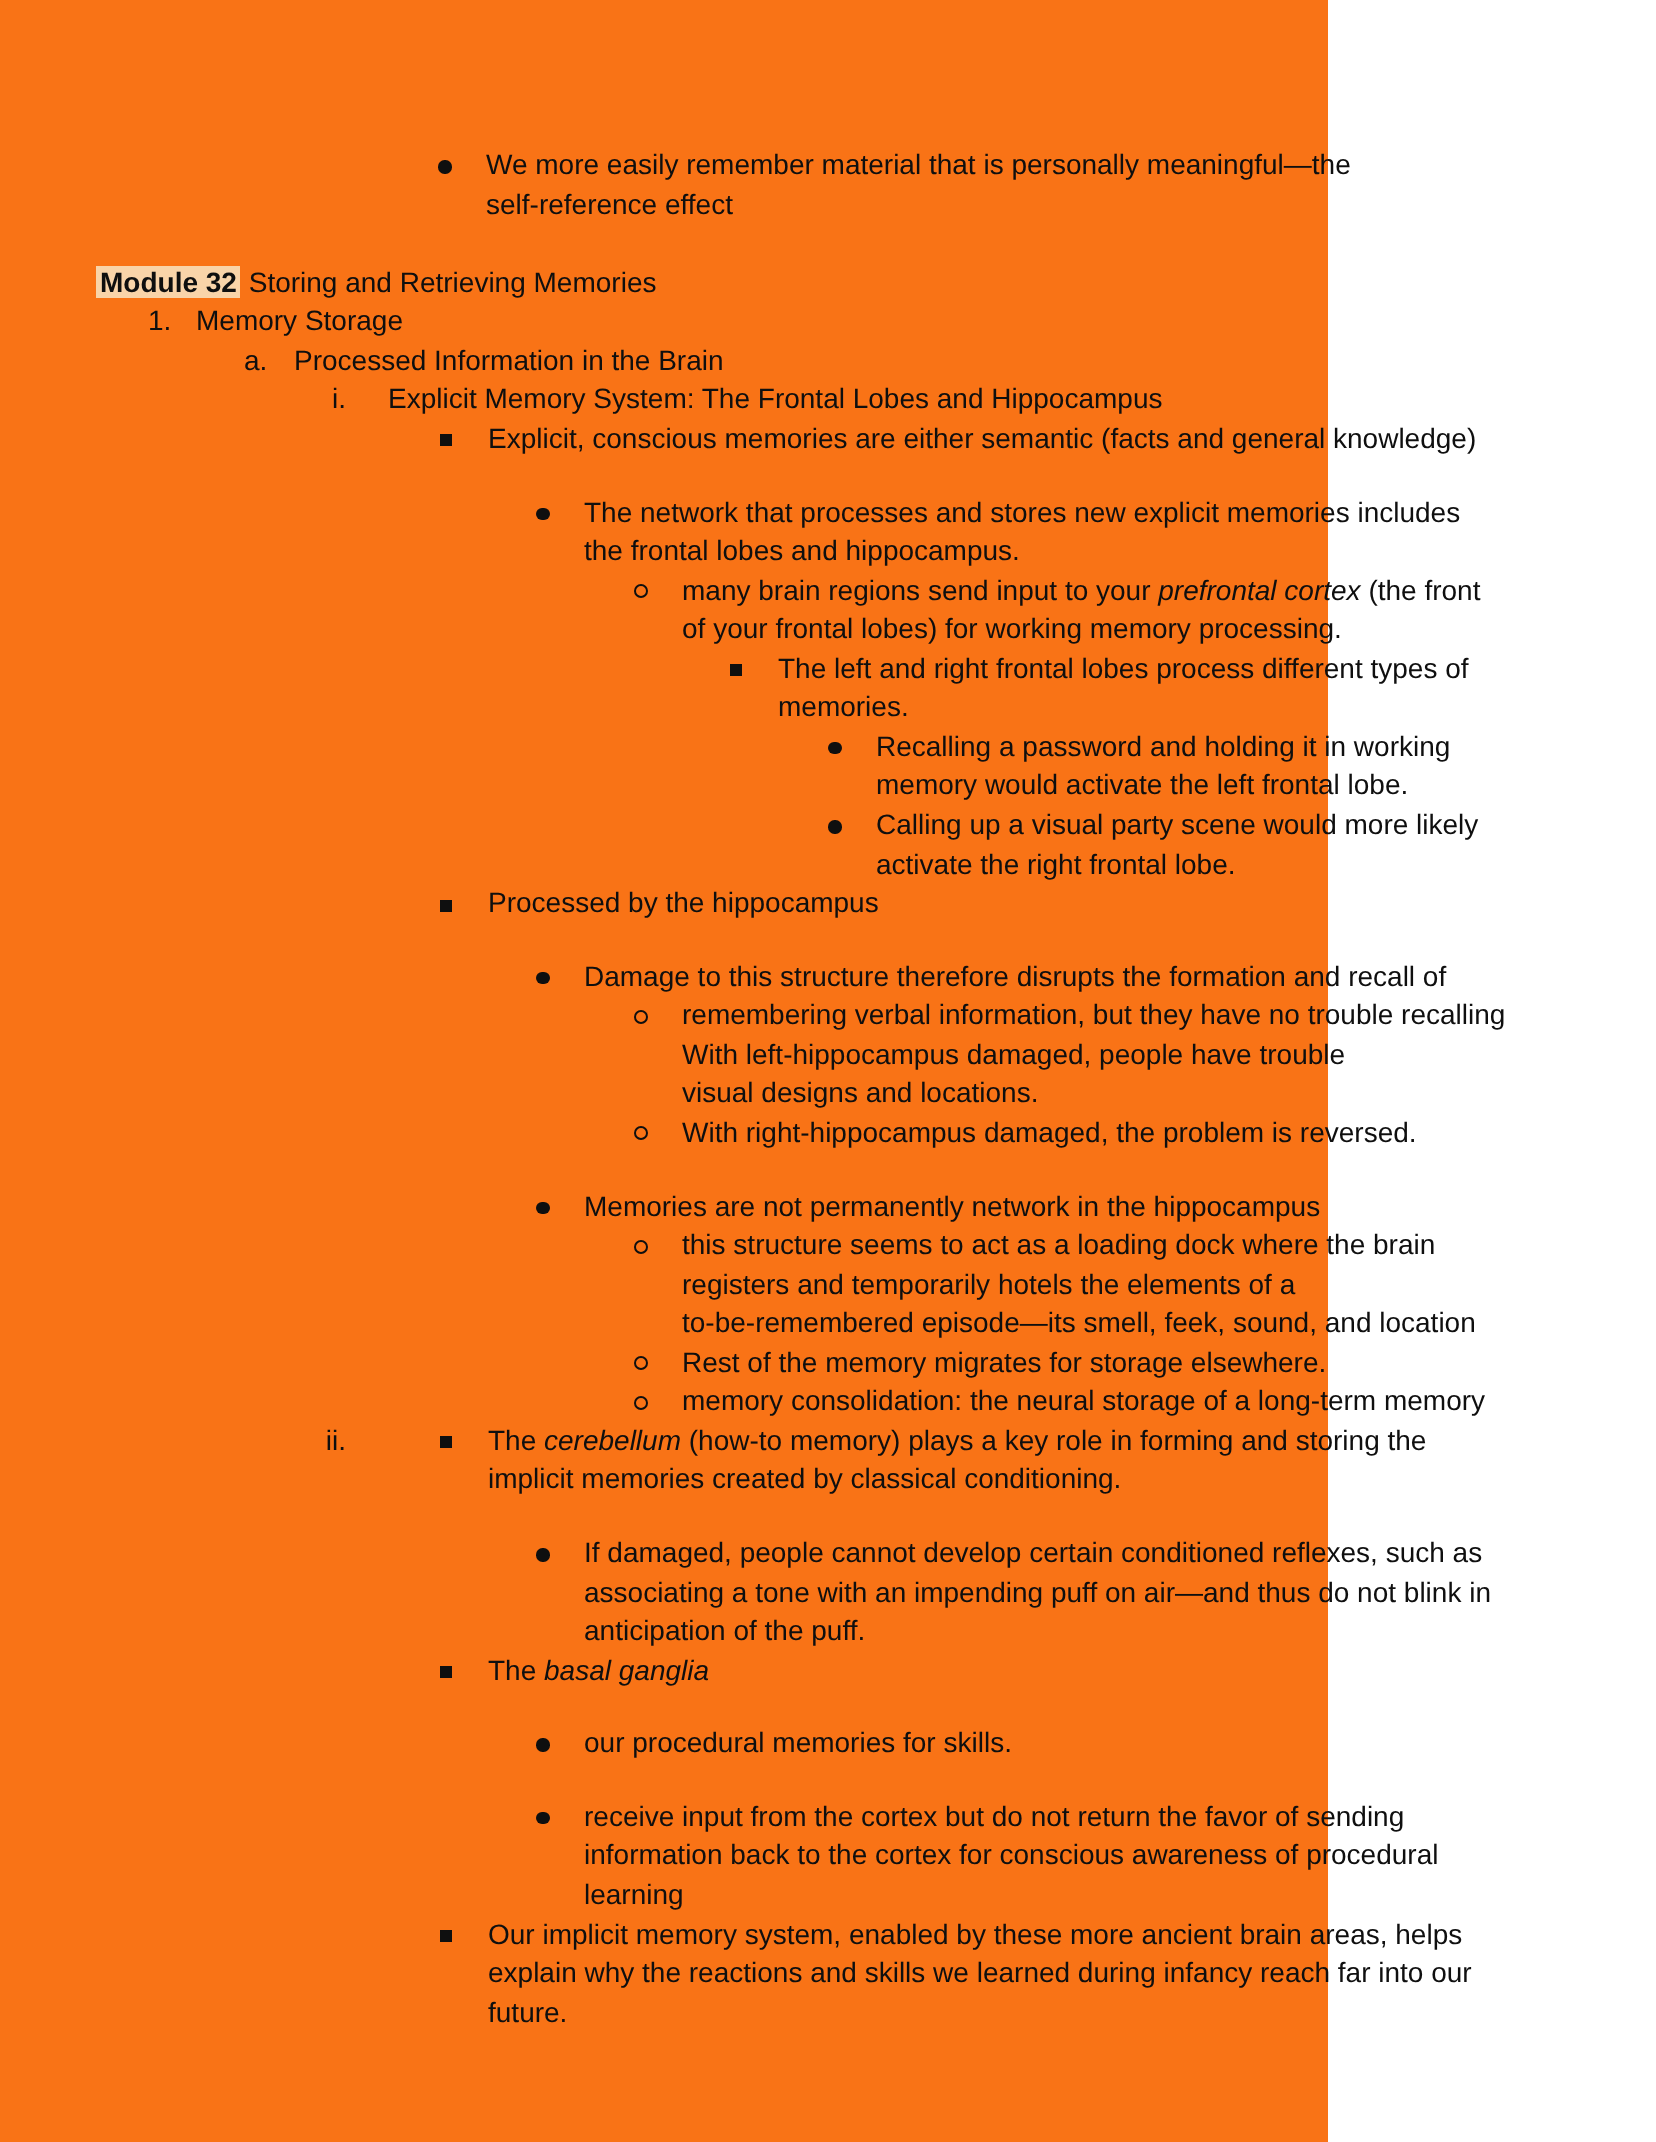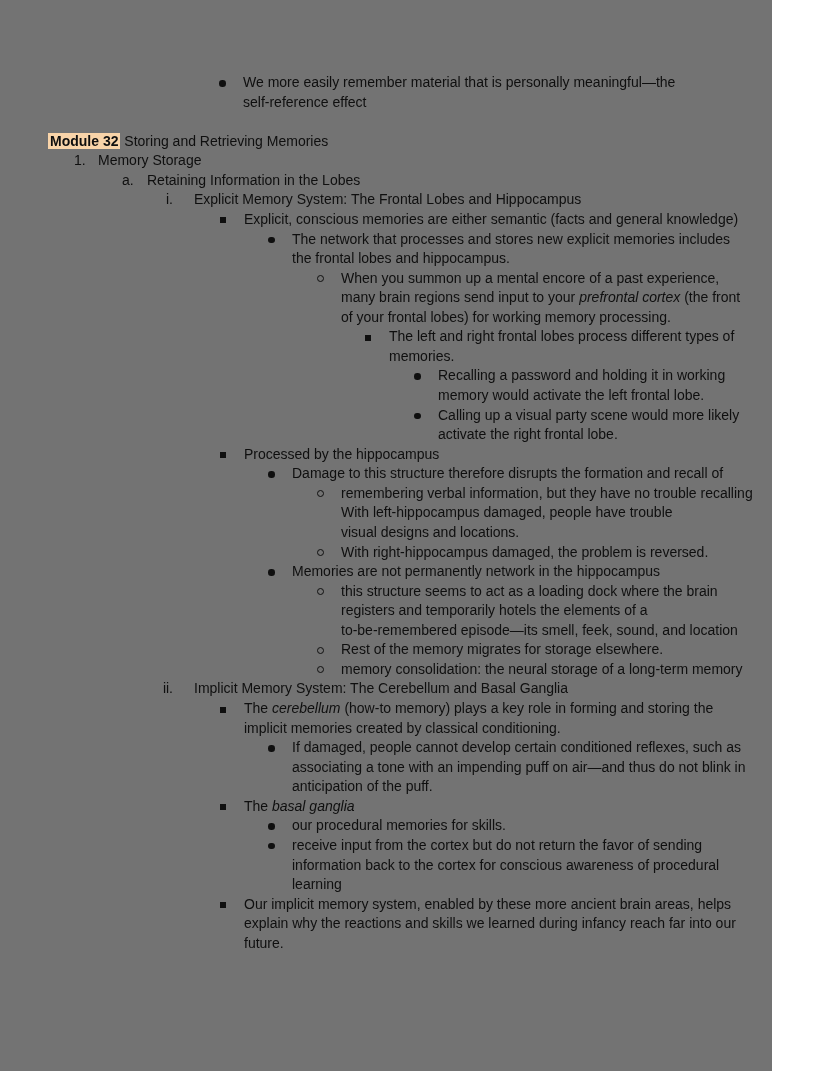--- a/index.html
+++ b/index.html
@@ -3,41 +3,41 @@
 <meta charset="utf-8">
 <style>
   html,body{margin:0;padding:0;}
   body{
     width:828px;height:1071px;overflow:hidden;
     background:#ffffff;
     font-family:"Liberation Sans","DejaVu Sans",sans-serif;
     font-size:14px;line-height:19.57px;color:#0f0f0f;
     -webkit-font-smoothing:antialiased;
   }
-  .page{position:relative;width:772px;height:1071px;background:#737373;}
+  .page{position:relative;width:664px;height:1071px;background:#f97316;}
   .doc{padding-top:73px;}
   .item{position:relative;}
   .ln{white-space:nowrap;}
   .spacer{height:19.57px;}
   .bd{font-weight:bold;}
   .it{font-style:italic;text-align:right;}
   .hl{background:var(--hl,#f9d4a9);padding:0 2px;}
   .mk{position:absolute;}
   .mk.disc{width:6.5px;height:6.5px;background:#0f0f0f;border-radius:50%;top:7px;}
   .mk.square{width:6px;height:6px;background:#0f0f0f;top:7.5px;}
   .mk.circle{width:7px;height:7px;border:1.3px solid #0f0f0f;border-radius:50%;top:6.5px;background:transparent;box-sizing:border-box;}
   .mk.text{top:0;}
   
   .b1{padding-left:243px;}  .b1>.mk{left:219px;}
   .l0{padding-left:48px;}
   .l1{padding-left:98px;}   .l1>.mk{left:74px;}
   .l2{padding-left:147px;}  .l2>.mk{left:122px;}
   .l3{padding-left:194px;}  .l3>.mk{left:140px;width:33px;text-align:right;}
   .l4{padding-left:244px;}  .l4>.mk{left:220px;}
-  .l5{padding-left:292px;}  .l5>.mk{left:268px;}
+  .l5{padding-left:292px;margin-top:17px;}  .l5>.mk{left:268px;}
   .l6{padding-left:341px;}  .l6>.mk{left:317px;}
   .l7{padding-left:389px;}  .l7>.mk{left:365px;}
   .l8{padding-left:438px;}  .l8>.mk{left:414px;}
 </style>
 </head>
 <body style="background: rgb(255, 255, 255); color: rgb(15, 15, 15);">
 
 <div class="page">
   <div class="doc">
       <div class="item b1">
@@ -48,38 +48,37 @@
       <div class="spacer"></div>
       <div class="item l0">
         <div class="ln"><span class="bd hl">Module 32</span><span> Storing and Retrieving Memories</span></div>
       </div>
       <div class="item l1">
         <span class="mk text">1.</span>
         <div class="ln"><span>Memory Storage</span></div>
       </div>
       <div class="item l2">
         <span class="mk text">a.</span>
-        <div class="ln"><span>Retaining Information in the Lobes</span></div>
+        <div class="ln"><span>Processed Information in the Brain</span></div>
       </div>
       <div class="item l3">
         <span class="mk text">i.</span>
         <div class="ln"><span>Explicit Memory System: The Frontal Lobes and Hippocampus</span></div>
       </div>
       <div class="item l4">
         <span class="mk square"></span>
         <div class="ln"><span>Explicit, conscious memories are either semantic (facts and general knowledge)</span></div>
       </div>
       <div class="item l5">
         <span class="mk disc"></span>
         <div class="ln"><span>The network that processes and stores new explicit memories includes</span></div>
         <div class="ln"><span>the frontal lobes and hippocampus.</span></div>
       </div>
       <div class="item l6">
         <span class="mk circle"></span>
-        <div class="ln"><span>When you summon up a mental encore of a past experience,</span></div>
         <div class="ln"><span>many brain regions send input to your </span><span class="it">prefrontal cortex</span><span> (the front</span></div>
         <div class="ln"><span>of your frontal lobes) for working memory processing.</span></div>
       </div>
       <div class="item l7">
         <span class="mk square"></span>
         <div class="ln"><span>The left and right frontal lobes process different types of</span></div>
         <div class="ln"><span>memories.</span></div>
       </div>
       <div class="item l8">
         <span class="mk disc"></span>
@@ -122,21 +121,20 @@
       <div class="item l6">
         <span class="mk circle"></span>
         <div class="ln"><span>Rest of the memory migrates for storage elsewhere.</span></div>
       </div>
       <div class="item l6">
         <span class="mk circle"></span>
         <div class="ln"><span>memory consolidation: the neural storage of a long-term memory</span></div>
       </div>
       <div class="item l3">
         <span class="mk text">ii.</span>
-        <div class="ln"><span>Implicit Memory System: The Cerebellum and Basal Ganglia</span></div>
       </div>
       <div class="item l4">
         <span class="mk square"></span>
         <div class="ln"><span>The </span><span class="it">cerebellum</span><span> (how-to memory) plays a key role in forming and storing the</span></div>
         <div class="ln"><span>implicit memories created by classical conditioning.</span></div>
       </div>
       <div class="item l5">
         <span class="mk disc"></span>
         <div class="ln"><span>If damaged, people cannot develop certain conditioned reflexes, such as</span></div>
         <div class="ln"><span>associating a tone with an impending puff on air—and thus do not blink in</span></div>

